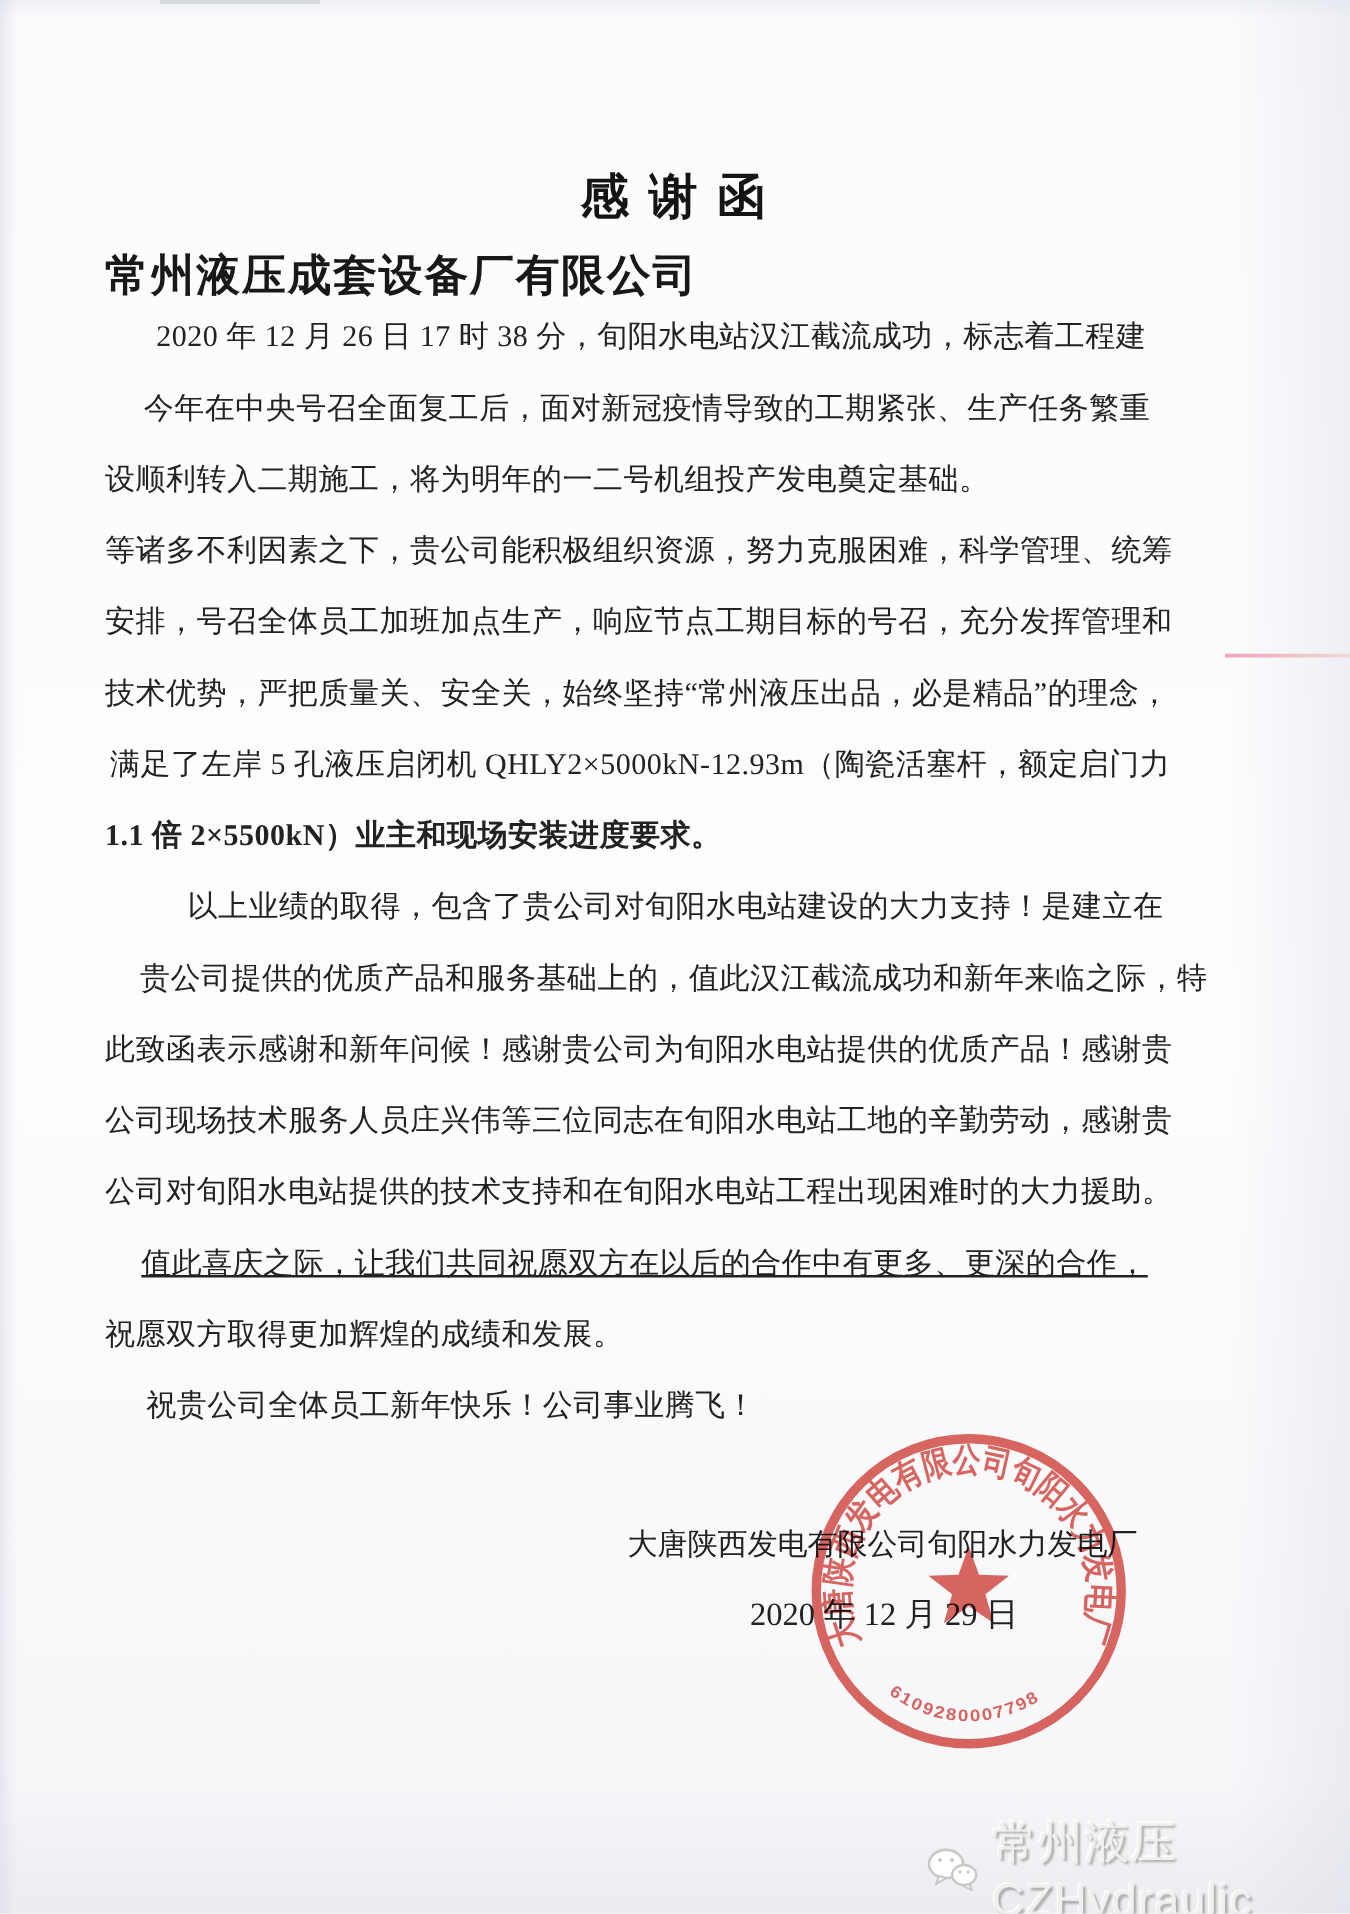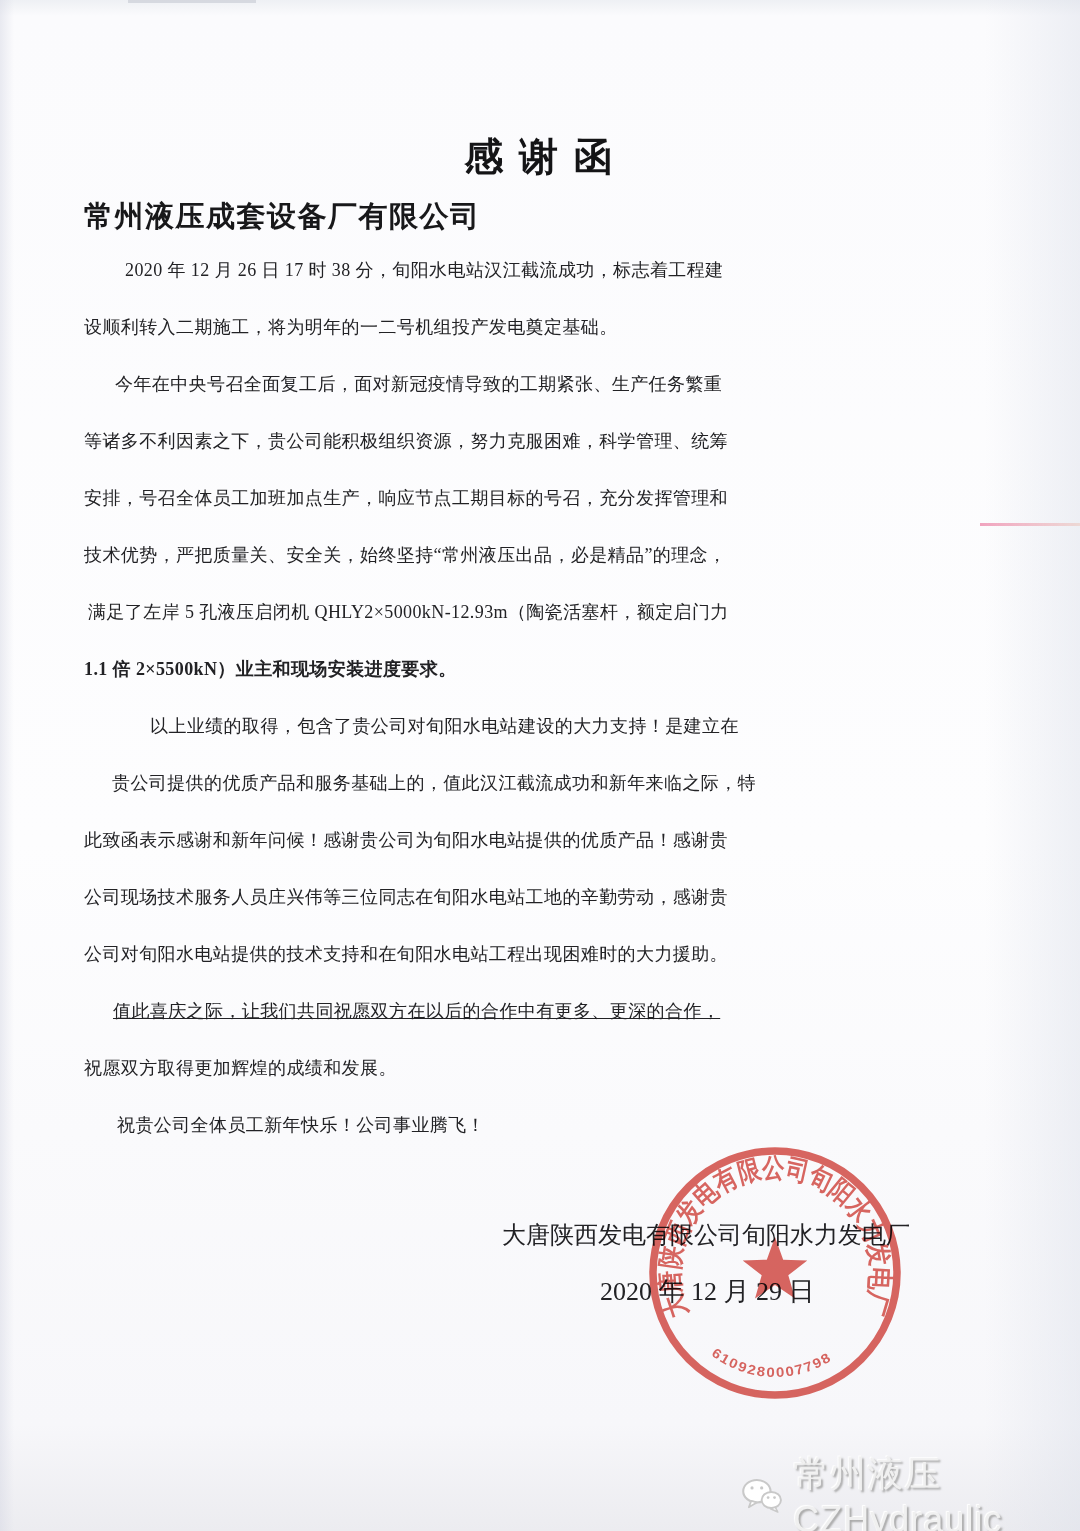--- a/index.html
+++ b/index.html
@@ -21,25 +21,25 @@
     background:linear-gradient(90deg, rgba(232,104,148,0.6), rgba(236,150,120,0.25));
     filter:blur(0.6px); }
   .letter-title {
     position:absolute; top:130px; left:0; width:100%;
     text-align:center; font-size:39px; font-weight:bold; letter-spacing:3px;
     color:#141416;
   }
   .addressee {
     position:absolute; top:197px; left:84px;
     font-family:"Liberation Sans","DejaVu Sans",sans-serif;
-    font-weight:700; font-size:29px; letter-spacing:1.5px; color:#18181a;
+    font-weight:700; font-size:35px; letter-spacing:1.5px; color:#18181a;
   }
   .body { position:absolute; top:242px; left:84px; width:906px; }
   .body-line {
-    height:57px; line-height:57px; font-size:18px; letter-spacing:0.4px;
+    height:57px; line-height:57px; font-size:24px; letter-spacing:0.4px;
     white-space:pre; color:#222225;
   }
   .signature-company {
     position:absolute; top:1219px; left:502px;
     font-size:24px; letter-spacing:0px; color:#222225; white-space:pre;
   }
   .signature-date {
     position:absolute; top:1274px; left:600px;
     font-size:26px; color:#222225; white-space:pre;
   }
@@ -70,22 +70,22 @@
   <div class="shade-left"></div>
   <div class="artifact-topline"></div>
   <div class="artifact-pink"></div>
 
   <h1 class="letter-title">感  谢  函</h1>
 
   <div class="addressee">常州液压成套设备厂有限公司</div>
 
   <div class="body">
       <div class="body-line" style="padding-left: 41px;">2020 年 12 月 26 日 17 时 38 分，旬阳水电站汉江截流成功，标志着工程建</div>
+      <div class="body-line" style="padding-left: 31px;">今年在中央号召全面复工后，面对新冠疫情导致的工期紧张、生产任务繁重</div>
       <div class="body-line" style="padding-left: 0px;">设顺利转入二期施工，将为明年的一二号机组投产发电奠定基础。</div>
-      <div class="body-line" style="padding-left: 31px;">今年在中央号召全面复工后，面对新冠疫情导致的工期紧张、生产任务繁重</div>
       <div class="body-line" style="padding-left: 0px;">等诸多不利因素之下，贵公司能积极组织资源，努力克服困难，科学管理、统筹</div>
       <div class="body-line" style="padding-left: 0px;">安排，号召全体员工加班加点生产，响应节点工期目标的号召，充分发挥管理和</div>
       <div class="body-line" style="padding-left: 0px;">技术优势，严把质量关、安全关，始终坚持“常州液压出品，必是精品”的理念，</div>
       <div class="body-line" style="padding-left: 4px;">满足了左岸 5 孔液压启闭机 QHLY2×5000kN-12.93m（陶瓷活塞杆，额定启门力</div>
       <div class="body-line" style="padding-left: 0px; font-weight: bold;">1.1 倍 2×5500kN）业主和现场安装进度要求。</div>
       <div class="body-line" style="padding-left: 66px;">以上业绩的取得，包含了贵公司对旬阳水电站建设的大力支持！是建立在</div>
       <div class="body-line" style="padding-left: 0px; margin-left: 28px;">贵公司提供的优质产品和服务基础上的，值此汉江截流成功和新年来临之际，特</div>
       <div class="body-line" style="padding-left: 0px;">此致函表示感谢和新年问候！感谢贵公司为旬阳水电站提供的优质产品！感谢贵</div>
       <div class="body-line" style="padding-left: 0px;">公司现场技术服务人员庄兴伟等三位同志在旬阳水电站工地的辛勤劳动，感谢贵</div>
       <div class="body-line" style="padding-left: 0px;">公司对旬阳水电站提供的技术支持和在旬阳水电站工程出现困难时的大力援助。</div>

